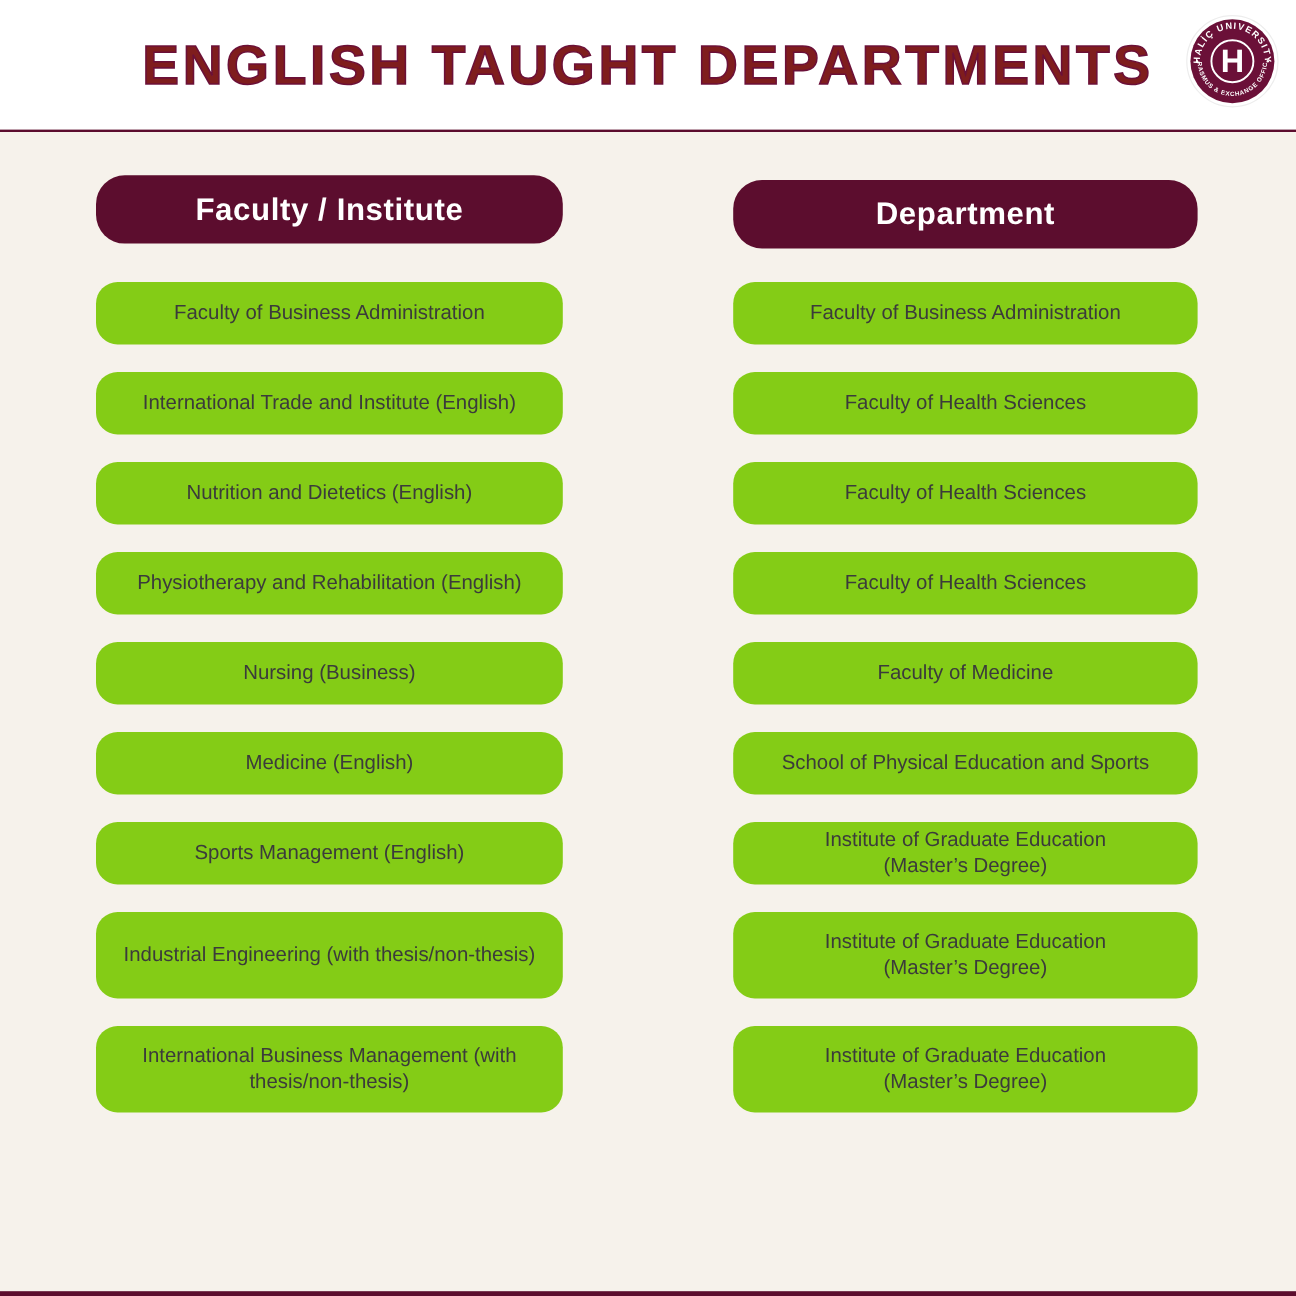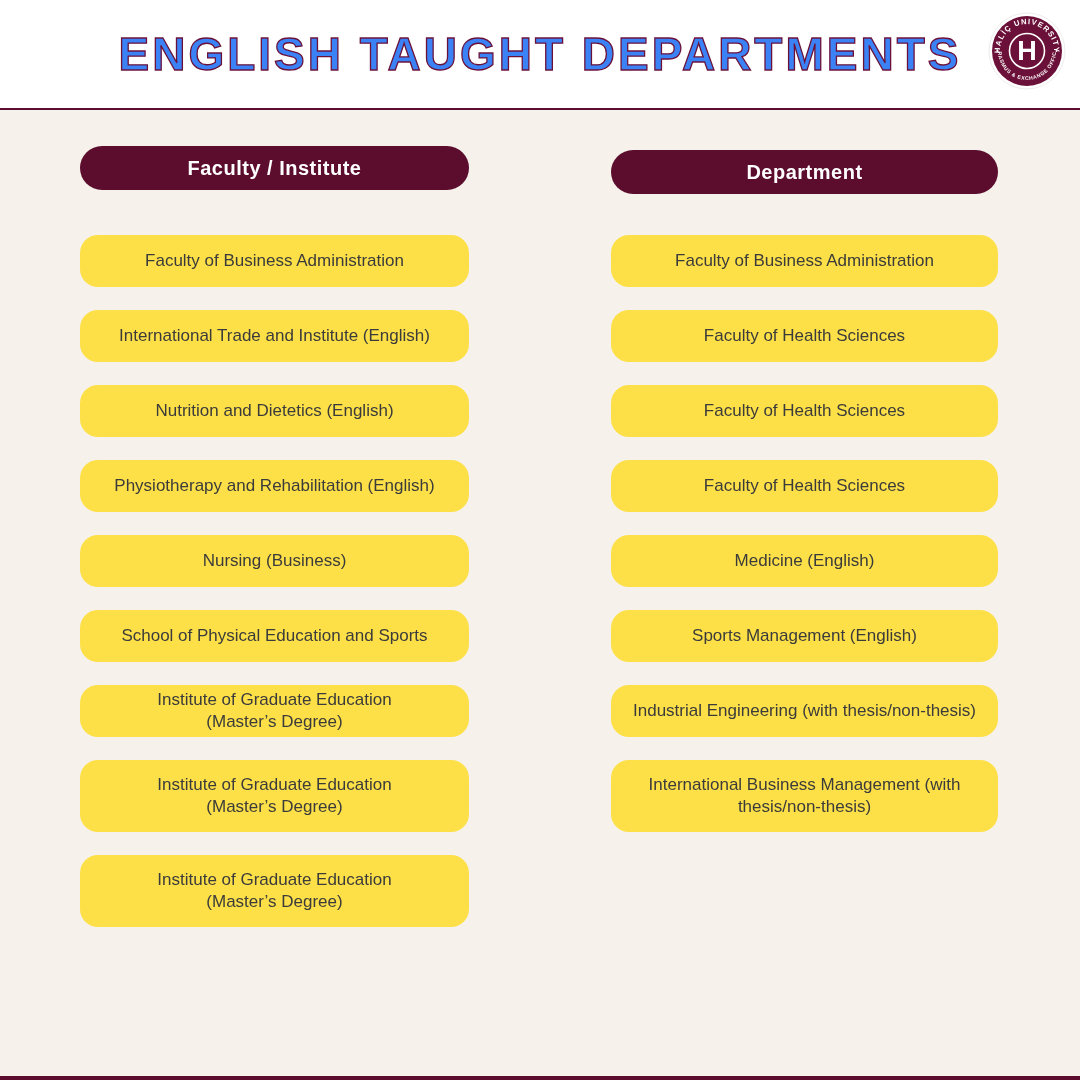--- a/index.html
+++ b/index.html
@@ -8,44 +8,44 @@
     background:#F6F2EB;
     font-family:"Liberation Sans",sans-serif;
   }
   
   .header{
     position:absolute;left:0;top:0;width:1080px;height:108px;
     background:#FFFFFF;border-bottom:2px solid #5C0D2E;
     display:flex;align-items:center;justify-content:center;
   }
   .page-title{
-    color:#3b82f6;font-size:46px;font-weight:bold;
+    color:#7f1d1d;font-size:46px;font-weight:bold;
     letter-spacing:3px;text-transform:uppercase;
     -webkit-text-stroke:1.3px #6B1038;
     white-space:nowrap;
   }
   .logo{position:absolute;right:14px;top:12px;width:78px;height:78px;}
   
   .col-pill{
-    position:absolute;height:44px;border-radius:24px;background:#5C0D2E;
+    position:absolute;height:57px;border-radius:24px;background:#5C0D2E;
     display:flex;align-items:center;justify-content:center;
-    color:#FFFFFF;font-size:20px;font-weight:bold;letter-spacing:.5px;text-align:center;
+    color:#FFFFFF;font-size:26px;font-weight:bold;letter-spacing:.5px;text-align:center;
   }
   .col-pill.left{left:80px;top:146px;width:389px;}
   .col-pill.right{left:611px;top:150px;width:387px;}
   
   .grid{
     position:absolute;left:80px;top:235px;
     display:grid;
     grid-template-columns:389px 387px;
     grid-template-rows:repeat(7,52px) repeat(3,72px);
     column-gap:142px;row-gap:23px;
   }
   .cell{
-    background:#fde047;border-radius:18px;
+    background:#84cc16;border-radius:18px;
     display:flex;align-items:center;justify-content:center;
     text-align:center;padding:0 22px;box-sizing:border-box;
     color:#3B3B3B;font-size:17px;line-height:1.32;
     white-space:pre-line;
   }
   
   .bottom-strip{
     position:absolute;left:0;bottom:0;width:1080px;height:4px;background:#5C0D2E;
   }
 </style>
@@ -86,20 +86,21 @@
 
   <div class="cell">Faculty of Health Sciences</div>
   <div class="cell">Nutrition and Dietetics (English)</div>
 
   <div class="cell">Faculty of Health Sciences</div>
   <div class="cell">Physiotherapy and Rehabilitation (English)</div>
 
   <div class="cell">Faculty of Health Sciences</div>
   <div class="cell">Nursing (Business)</div>
 
+  <div class="cell">Faculty of Medicine</div>
   <div class="cell">Medicine (English)</div>
 
   <div class="cell">School of Physical Education and Sports</div>
   <div class="cell">Sports Management (English)</div>
 
   <div class="cell">Institute of Graduate Education
 (Master’s Degree)</div>
   <div class="cell">Industrial Engineering (with thesis/non-thesis)</div>
 
   <div class="cell">Institute of Graduate Education

